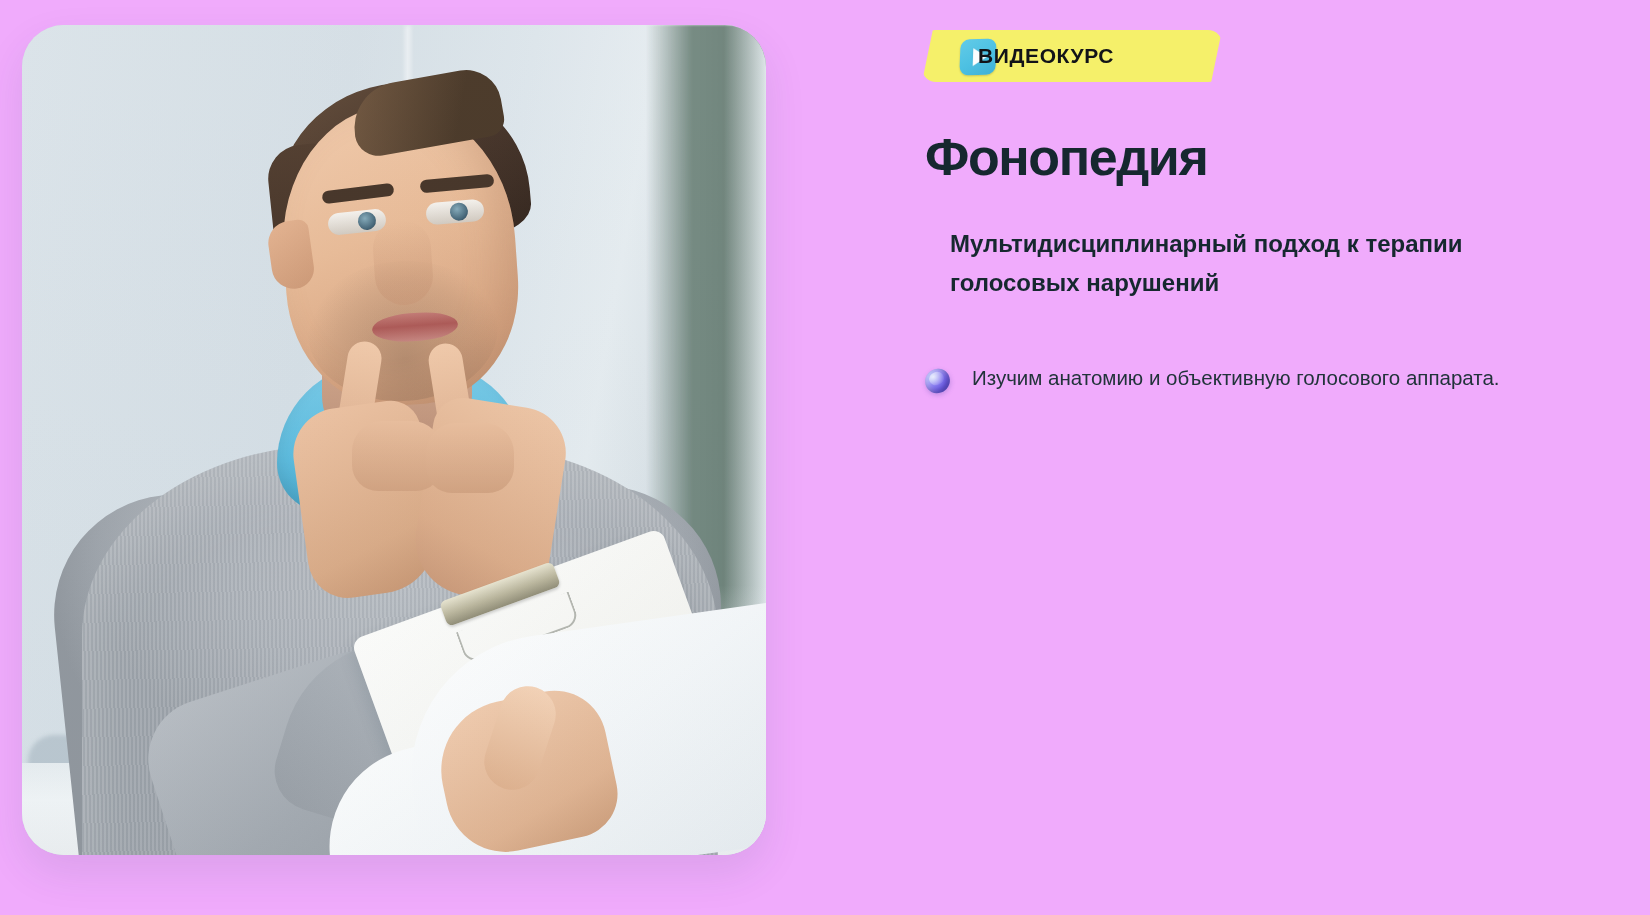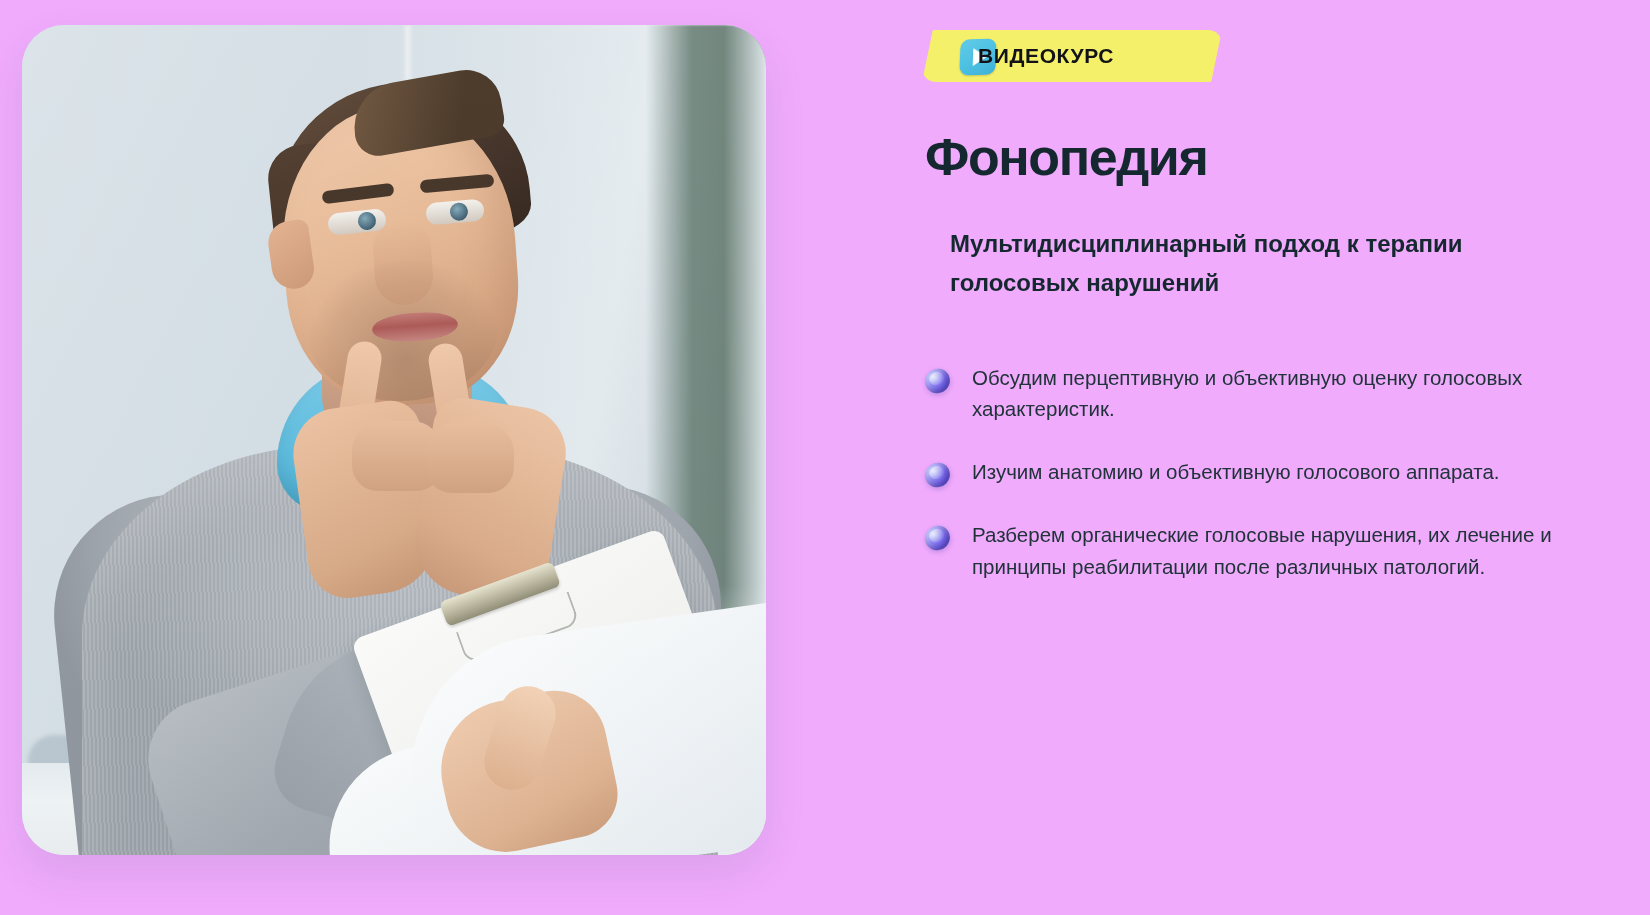--- a/index.html
+++ b/index.html
@@ -483,26 +483,18 @@
       </div>
     </div>
 
     <h1 class="headline">Фонопедия</h1>
 
     <p class="subtitle">Мультидисциплинарный подход к терапии голосовых нарушений</p>
 
     <ul class="bullets">
       <li class="bullet-item">
         <span class="bullet-dot"></span>
-        <span class="bullet-text">Обсудим перцептивную и объективную оценку голосовых характеристик.</span>
-      </li>
-      <li class="bullet-item">
-        <span class="bullet-dot"></span>
         <span class="bullet-text">Изучим анатомию и объективную голосового аппарата.</span>
       </li>
-      <li class="bullet-item">
-        <span class="bullet-dot"></span>
-        <span class="bullet-text">Разберем органические голосовые нарушения, их лечение и принципы реабилитации после различных патологий.</span>
-      </li>
     </ul>
 
   </div>
 </div>
 
 </body></html>

